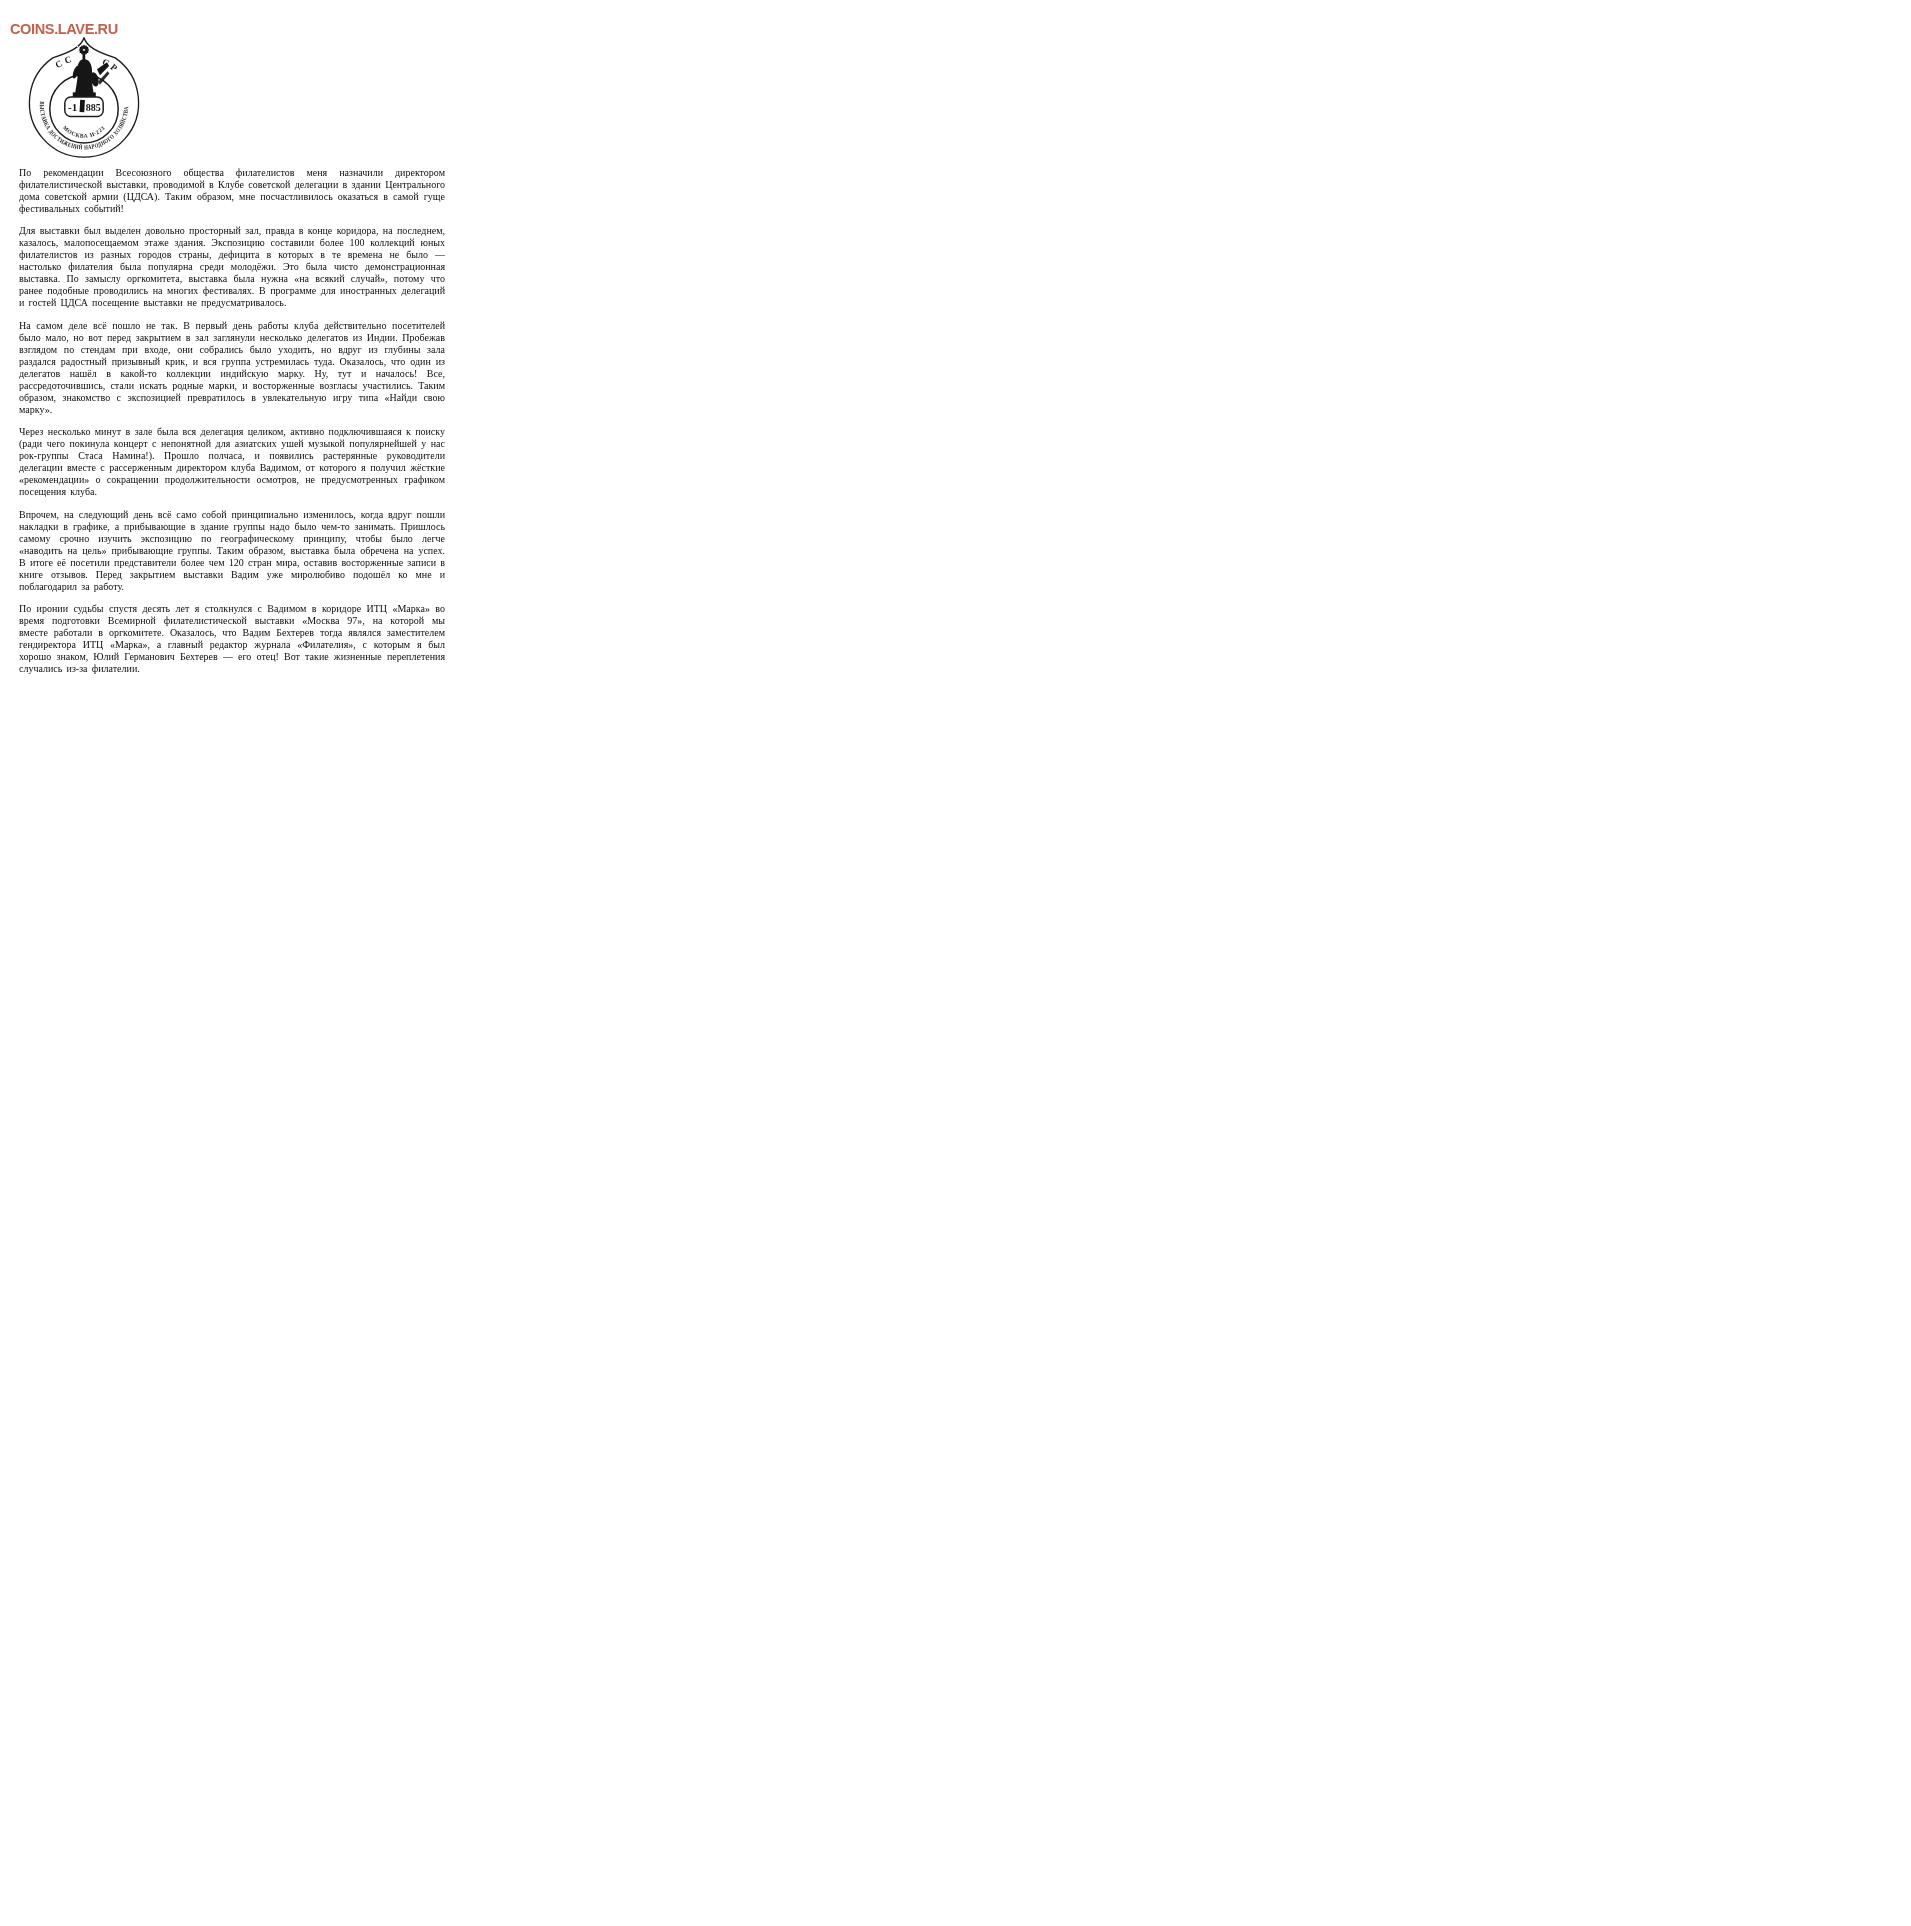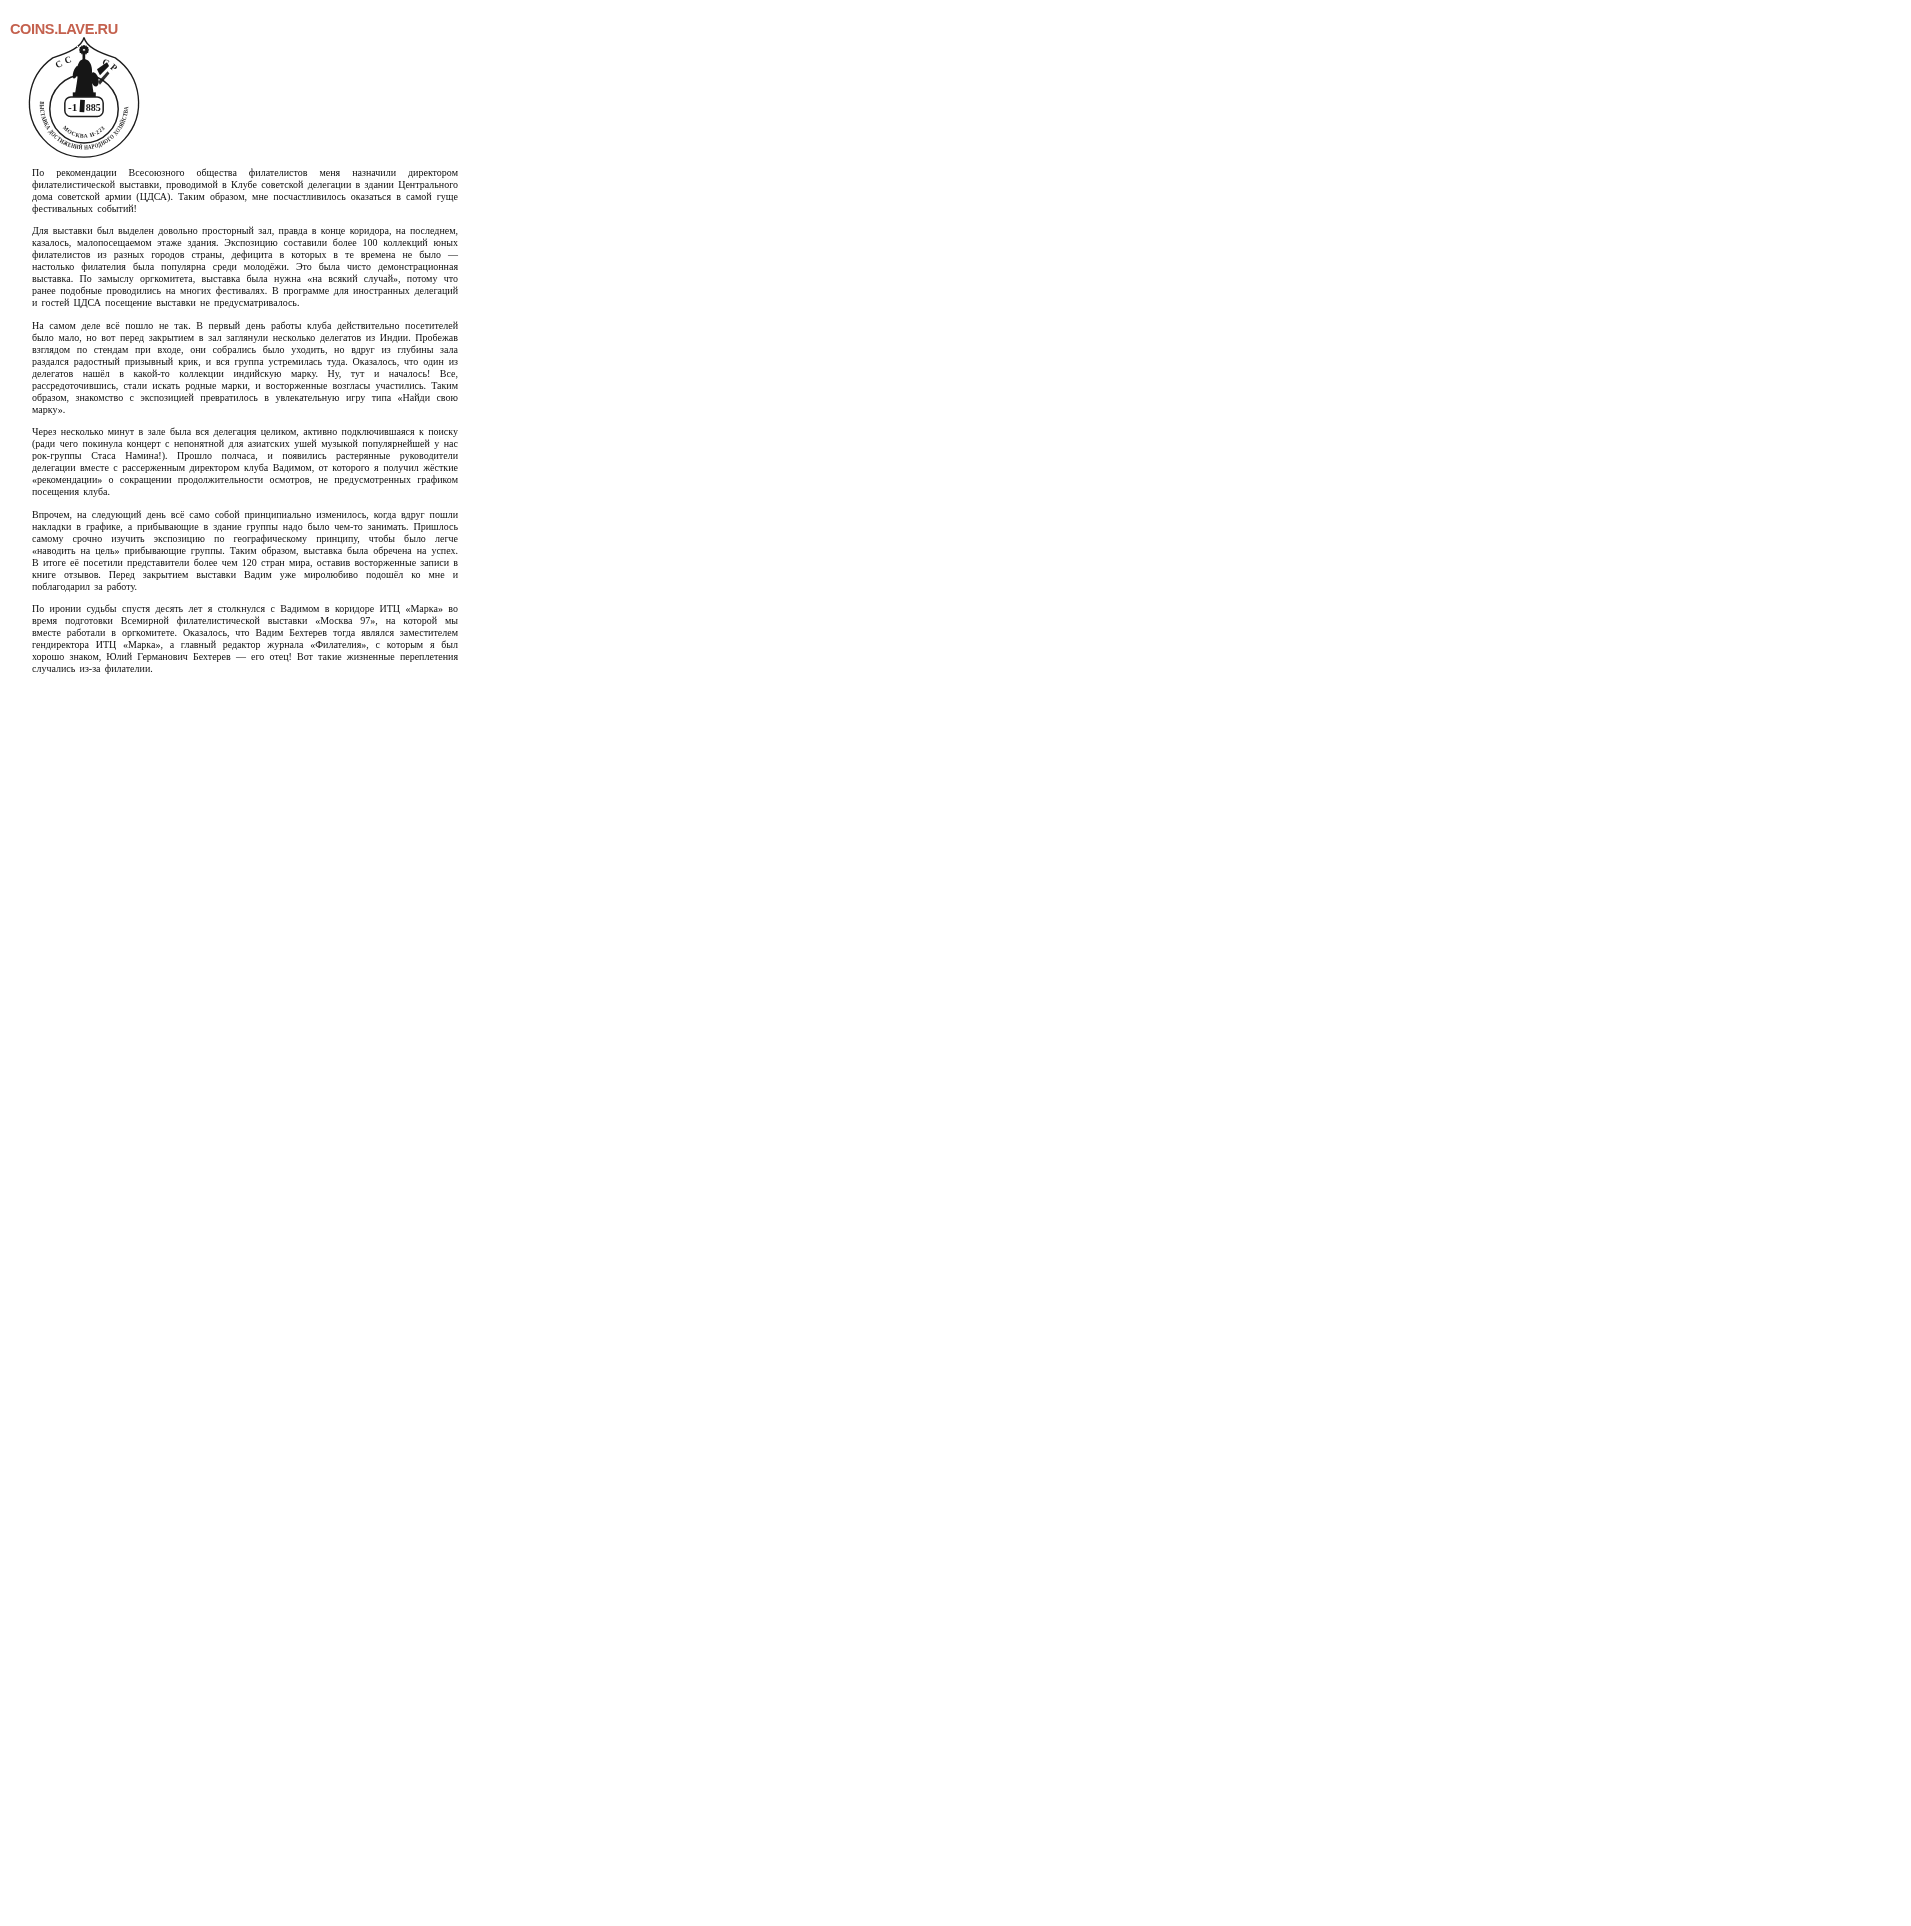--- a/index.html
+++ b/index.html
@@ -19,21 +19,21 @@
     color:#c4614e;
     transform:scaleX(1.02);
     transform-origin:left center;
     white-space:nowrap;
   }
   .stamp {
     position:absolute; left:25.4px; top:34px;
     width:118px; height:125px;
   }
   .content {
-    position:absolute; left:32px; top:167px;
+    position:absolute; left:19px; top:167px;
     width:426px;
     color:#0d0d0d;
   }
   .content p {
     margin:0 0 10.4px 0;
     font-size:10px;
     line-height:12px;
     text-align:justify;
     text-align-last:left;
     word-spacing:1.7px;

